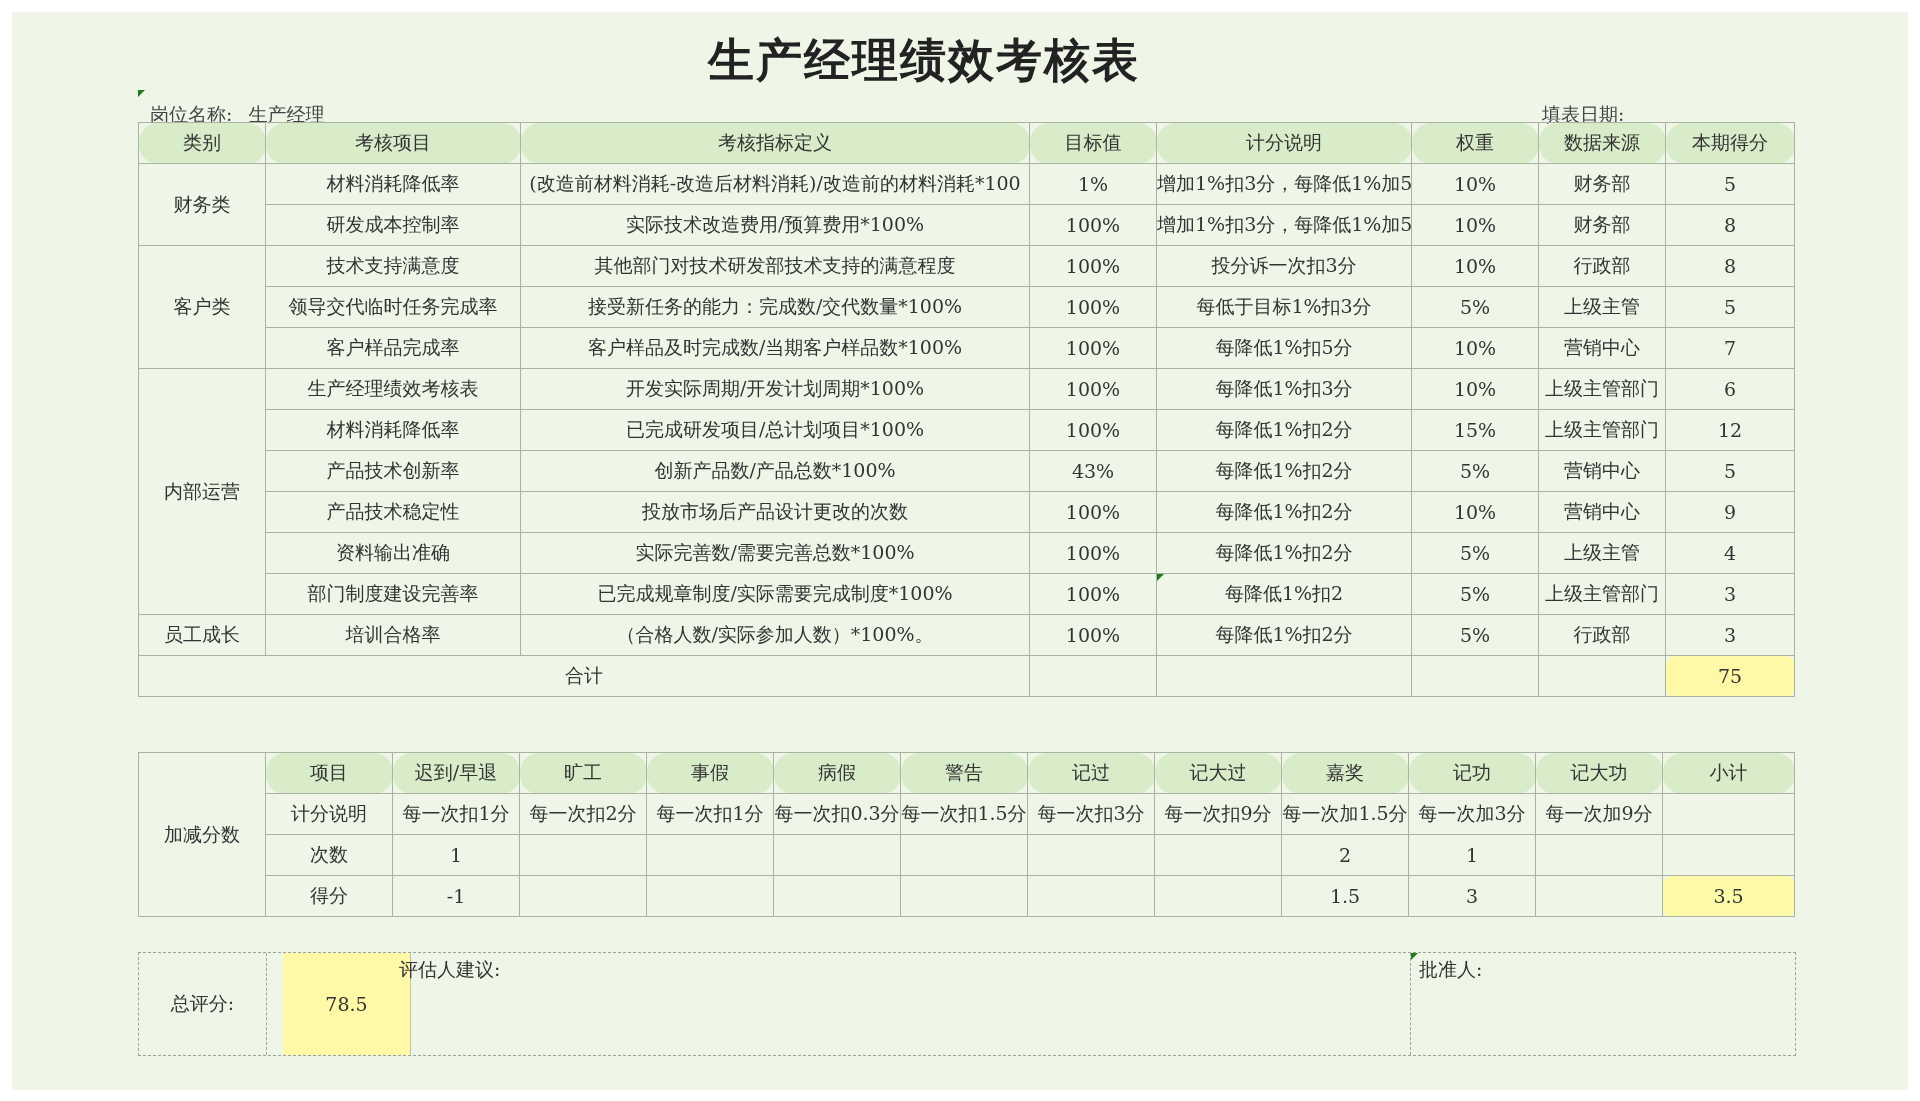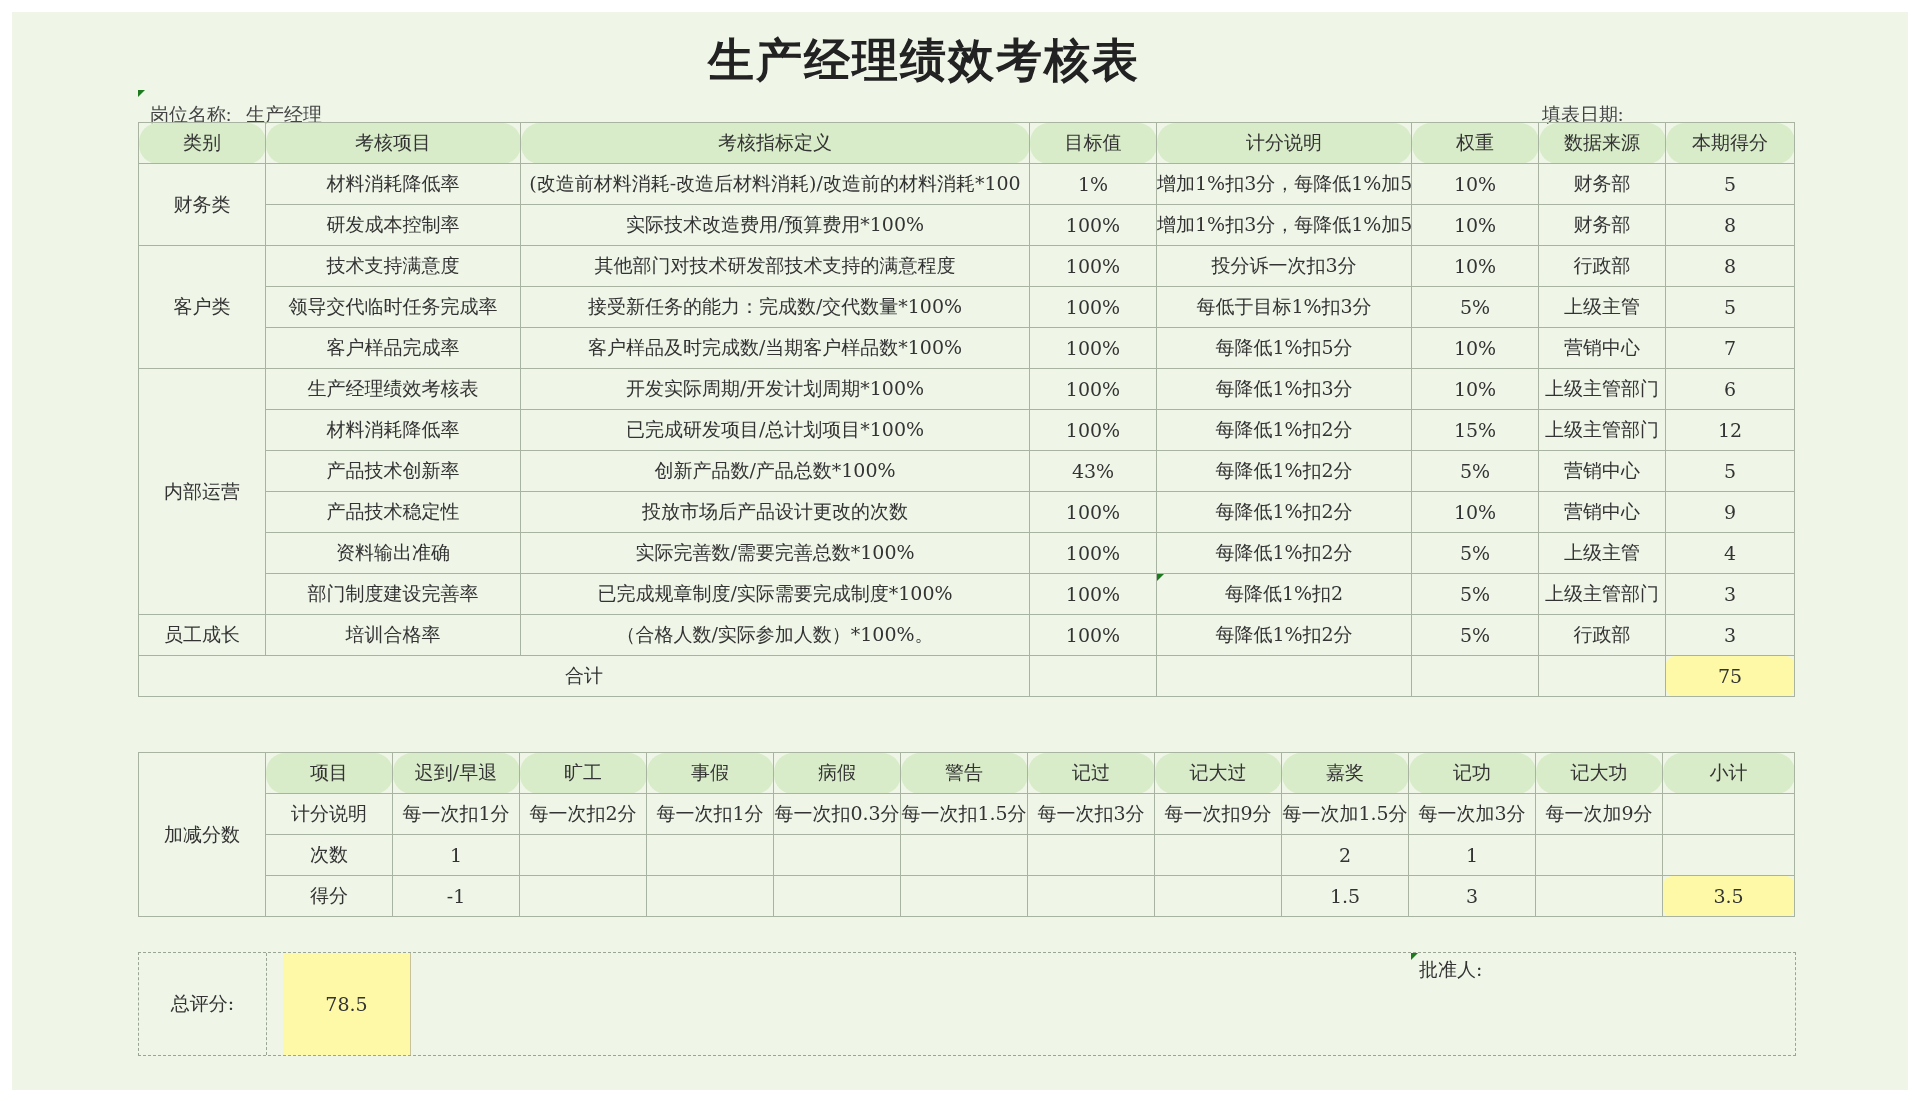--- a/index.html
+++ b/index.html
@@ -1,20 +1,20 @@
 <!DOCTYPE html>
 <html><head>
 <meta charset="utf-8">
 <style>
   html, body { margin:0; padding:0; }
   body { width:1920px; height:1101px; background:#ffffff; position:relative; overflow:hidden;
          font-family:"DejaVu Serif","Liberation Serif",serif; color:#333; }
   .sheet { position:absolute; left:12px; top:12px; width:1896px; height:1078px; background:#eff6e8; }
   .title { position:absolute; left:0; width:1808px; top:18px; text-align:center; font-size:46px; font-weight:bold; color:#222; letter-spacing:2px;padding-left:8px; }
-  .meta { position:absolute; top:90px; font-size:19px; color:#444;font-family:Liberation Serif, serif; }
+  .meta { position:absolute; top:90px; font-size:19px; color:#444; }
   .tri { position:absolute; width:0; height:0; border-top:7px solid #1e7a1e; border-right:7px solid transparent; }
   table { border-collapse:collapse; position:absolute; table-layout:fixed; font-size:19px; }
   td, th { border:1.5px solid #a9b3a2; text-align:center; font-weight:normal; white-space:nowrap; overflow:hidden; padding:0; position:relative; color:#333; }
   th { background:#d9ecc9;border-radius:19px; }
   td { background:#eff6e8; }
   .hl { background:#fdf9a6;border-radius:9px; }
   .main td, .main th { height:40px; }
   .bonus td, .bonus th { height:40px; }
   .summary { position:absolute; left:126px; top:940px; width:1656px; height:102px; border:1.5px dashed #9aa596; }
   .summary .cell { position:absolute; top:0; height:102px; font-size:19px; }
@@ -256,18 +256,21 @@
           <td>3</td>
           <td></td>
           <td class="hl">3.5</td>
         </tr>
       </tbody>
   </table>
 
   <div class="summary">
     <div class="cell sum-label">总评分:</div>
     <div class="cell sum-value">78.5</div>
+    <div class="cell sum-advice">
+      <span>评估人建议:</span>
+    </div>
     <div class="cell sum-approver">
       <span class="tri" style="left:0;top:0"></span>
       <span>批准人:</span>
     </div>
   </div>
 </div>
 
 </body></html>

